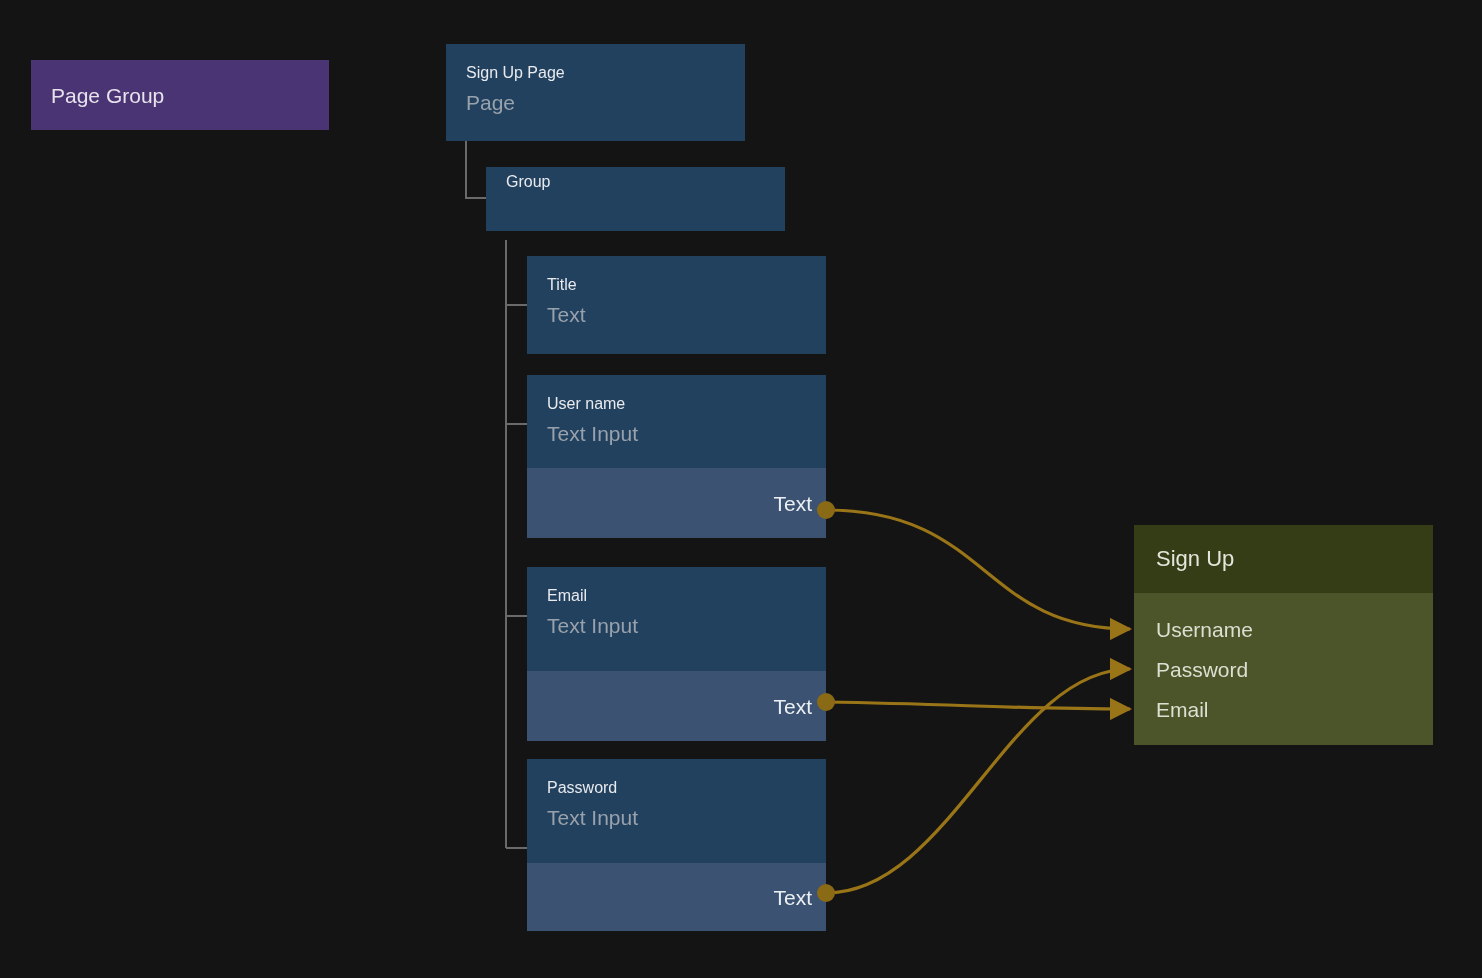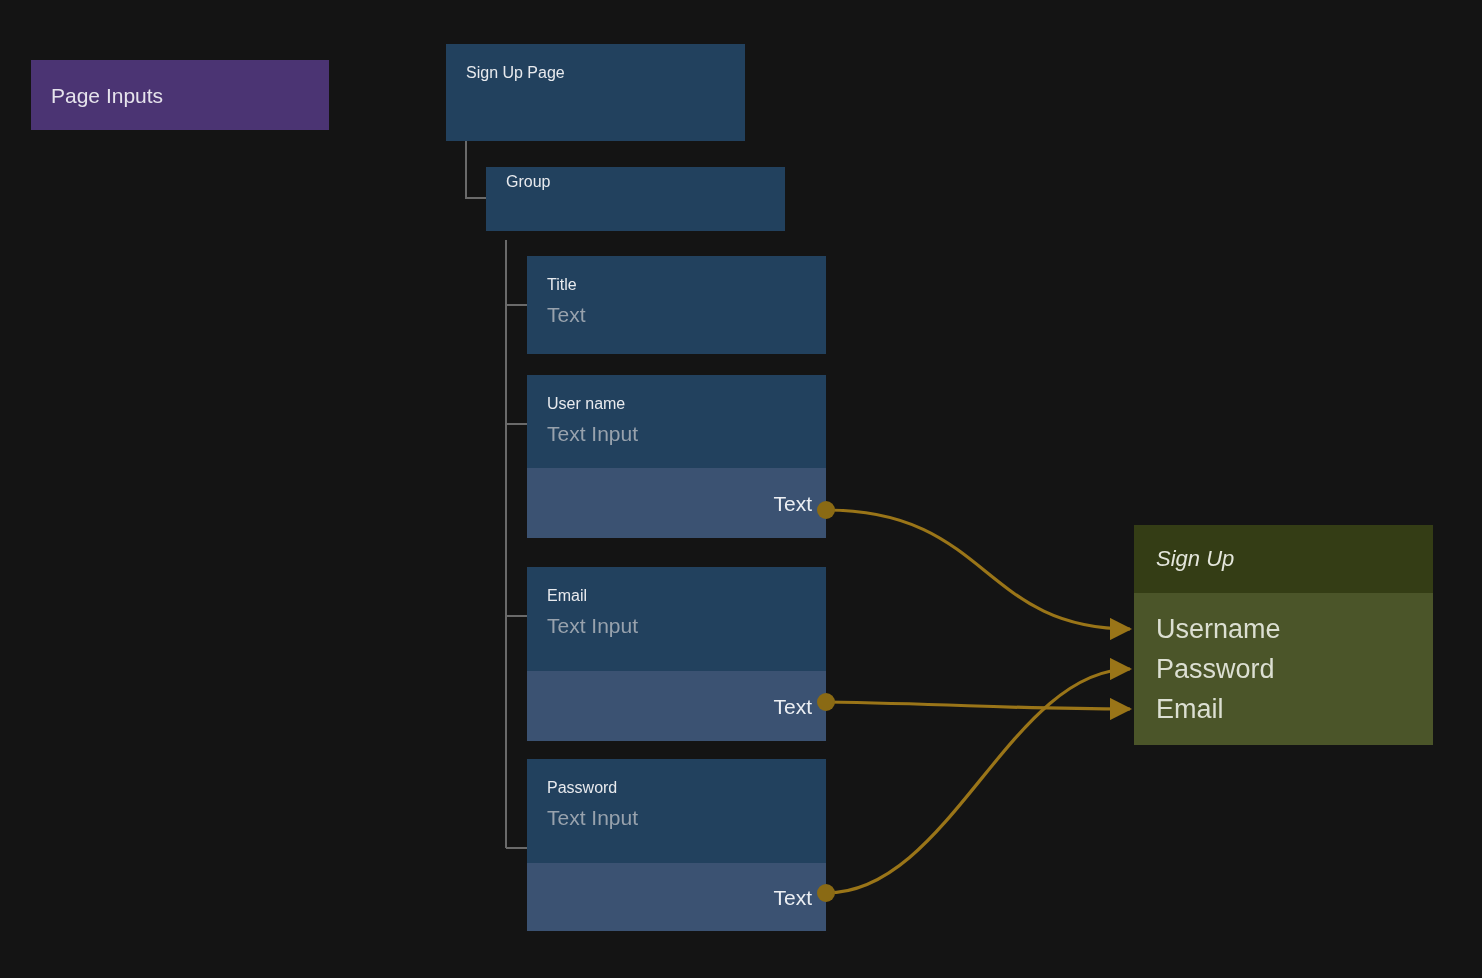--- a/index.html
+++ b/index.html
@@ -95,21 +95,21 @@
     box-sizing: border-box;
     padding: 16px 0 0 22px;
   }
   .node-green .pin-row {
     height: 40px;
     display: flex;
     align-items: center;
   }
   .node-green .pin-row .plabel {
     color: #dcdfd2;
-    font-size: 27px;
+    font-size: 21px;
     line-height: 1;
     white-space: nowrap;
   }
   
   #tree-lines, #wires {
     position: absolute;
     left: 0; top: 0;
     width: 1482px;
     height: 978px;
     pointer-events: none;
@@ -130,26 +130,27 @@
 
       <path d="M 506 240 L 506 848"></path>
       <path d="M 506 305 L 527 305"></path>
       <path d="M 506 424 L 527 424"></path>
       <path d="M 506 616 L 527 616"></path>
       <path d="M 506 848 L 527 848"></path>
     </g>
   </svg>
 
   <div class="node node-purple" style="left:31px; top:60px; width:298px; height:70px;">
-    <span class="ntitle">Page Inputs</span>
+    <span class="ntitle">Page Group</span>
   </div>
 
   <div class="node node-blue" style="left:446px; top:44px; width:299px; height:97px;">
     <div class="nhead" style="width:299px; height:97px;">
       <div class="ntitle">Sign Up Page</div>
+      <div class="nsub">Page</div>
     </div>
   </div>
 
   <div class="node node-blue" style="left:486px; top:167px; width:299px; height:64px;">
     <div class="nhead single" style="width:299px; height:64px;">
       <div class="ntitle">Group</div>
     </div>
   </div>
 
   <div class="node node-blue" style="left:527px; top:256px; width:299px; height:72px;">
@@ -183,21 +184,21 @@
     <div class="nhead" style="width:299px; height:104px;">
       <div class="ntitle">Password</div>
       <div class="nsub">Text Input</div>
     </div>
     <div class="port-out" style="width:299px; height:68px;">
       <span class="plabel">Text</span>
     </div>
   </div>
 
   <div class="node node-green" style="left:1134px; top:525px; width:299px; height:220px;">
-    <div class="nhead" style="width:299px; height:68px;font-style:italic;">
+    <div class="nhead" style="width:299px; height:68px;">
       <div class="ntitle">Sign Up</div>
     </div>
     <div class="nbody" style="width:299px; height:152px;">
       <div class="pin-row">
         <span class="plabel">Username</span>
       </div>
       <div class="pin-row">
         <span class="plabel">Password</span>
       </div>
       <div class="pin-row">

